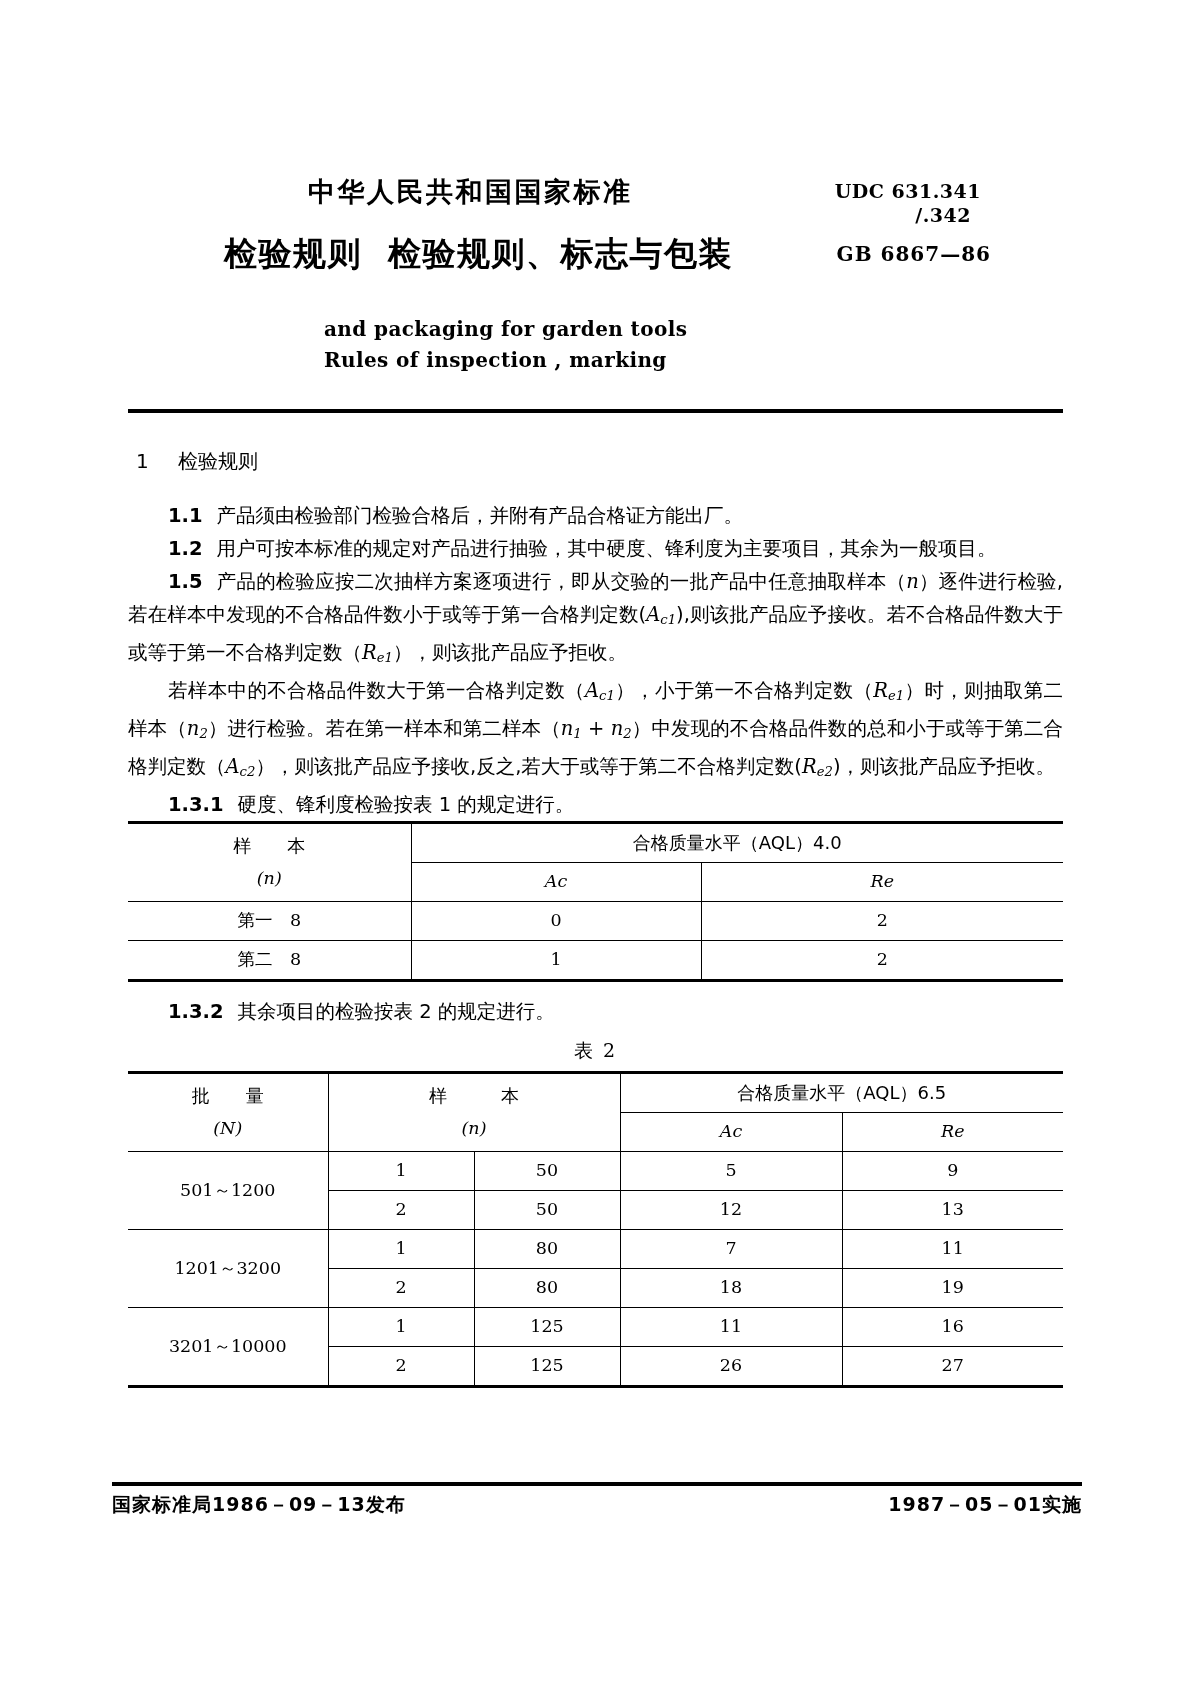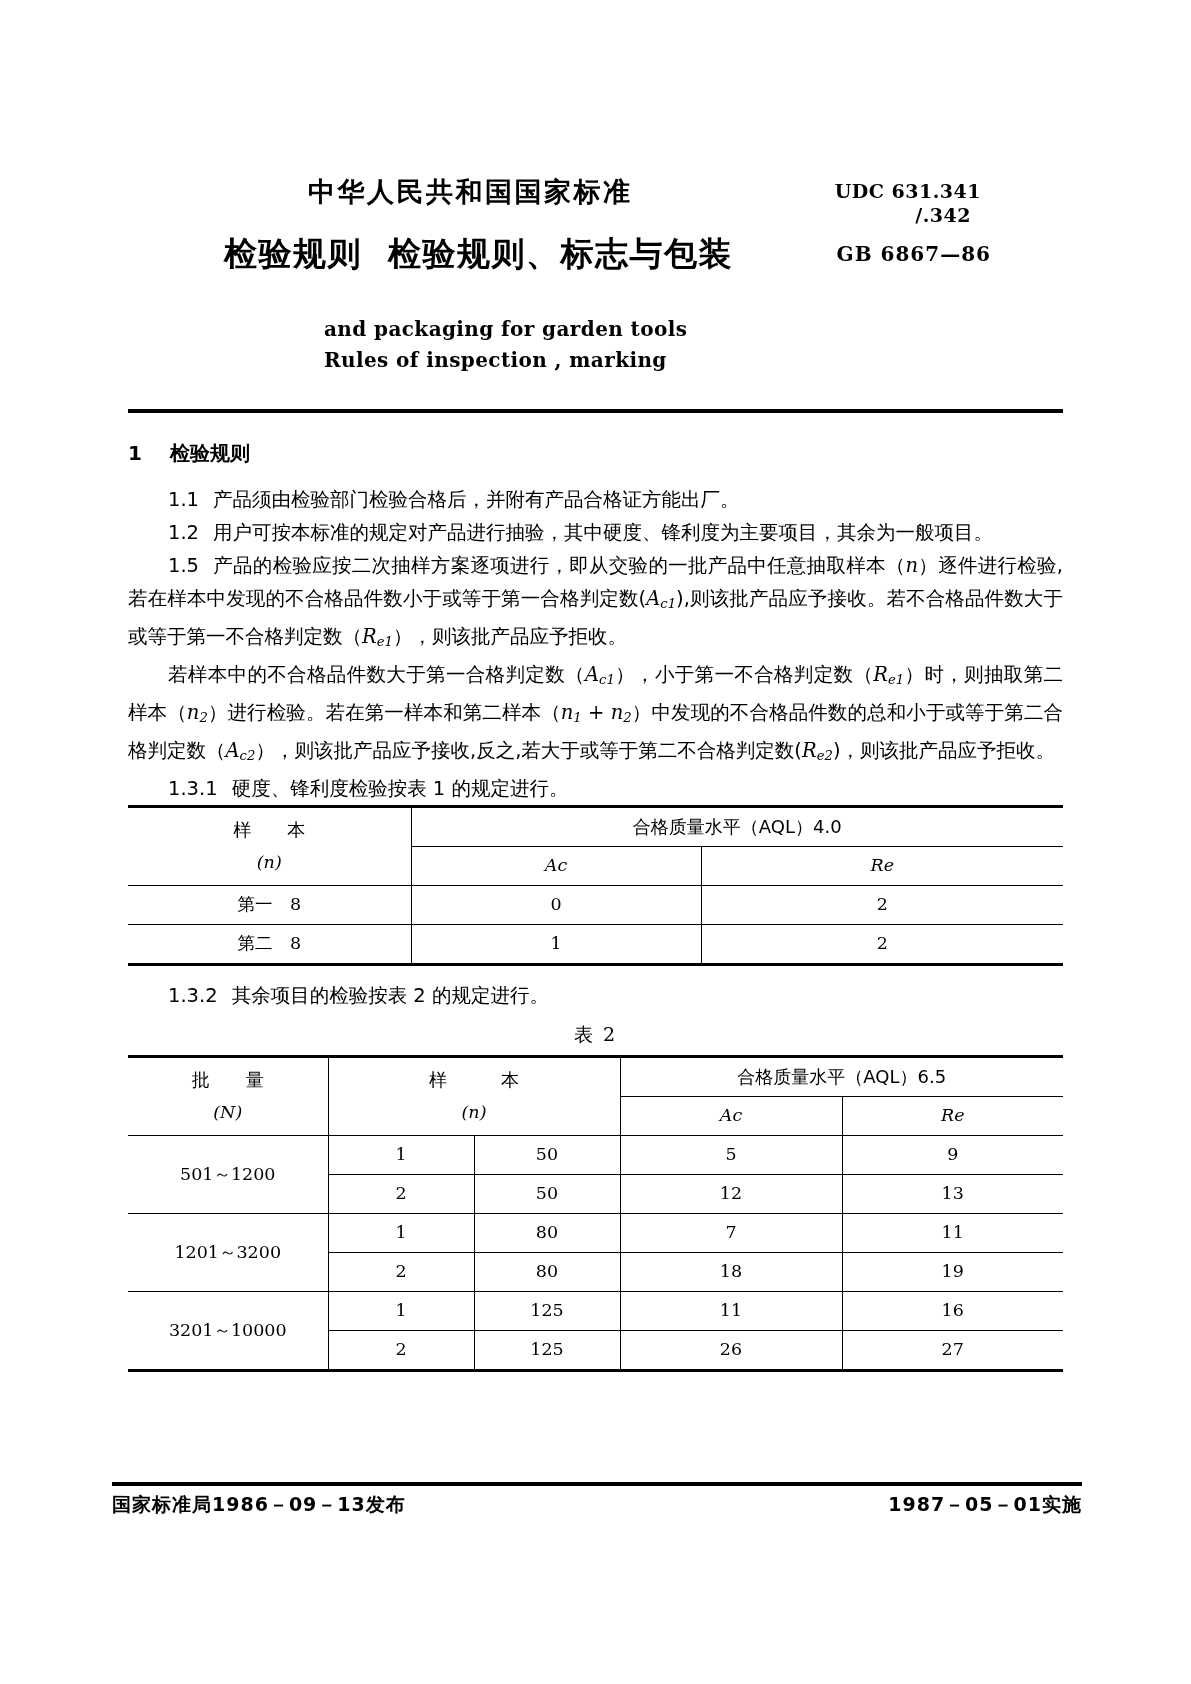--- a/index.html
+++ b/index.html
@@ -106,27 +106,27 @@
     font-size: 19.5px;
     line-height: 33px;
   }
   .p {
     margin: 0;
     text-align: justify;
     text-justify: inter-character;
   }
   .ind1 { text-indent: 40px; }
   .sec {
-    margin: 0;
-    font-weight: bold;
+    margin: 8px;
+    font-weight: normal;
     font-size: 20px;
   }
   .sec .num { display:inline-block; min-width: 28px; }
   .clause-num {
-    font-weight: normal;
+    font-weight: bold;
     font-family: "DejaVu Sans", "Liberation Sans", sans-serif;
   }
   .sp { display:inline-block; width: 14px; }
   var, .it {
     font-family: "DejaVu Serif", "Liberation Serif", serif;
     font-style: italic;
   }
   .serif {
     font-family: "DejaVu Serif", "Liberation Serif", serif;
     font-style: normal;

